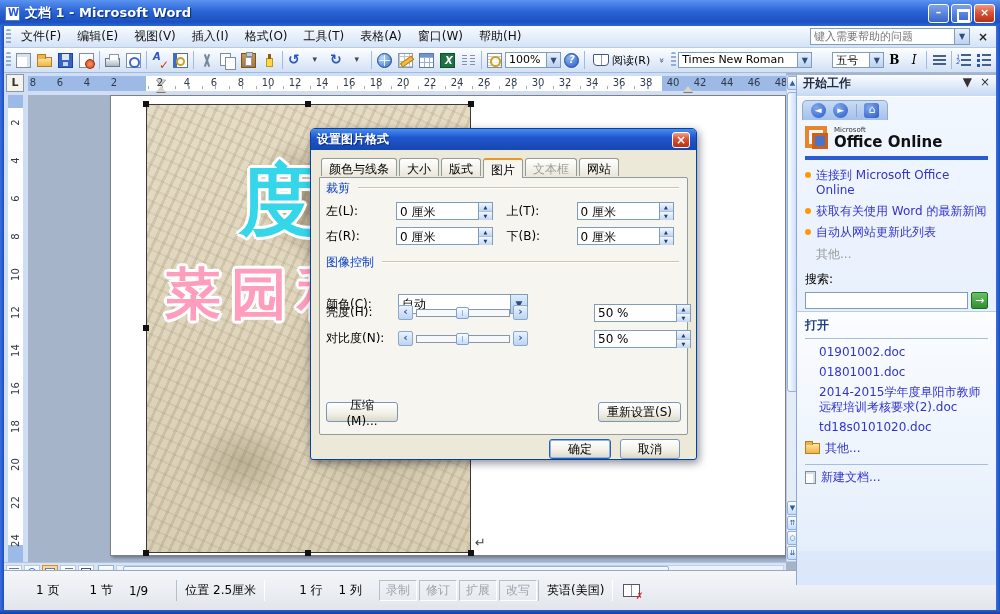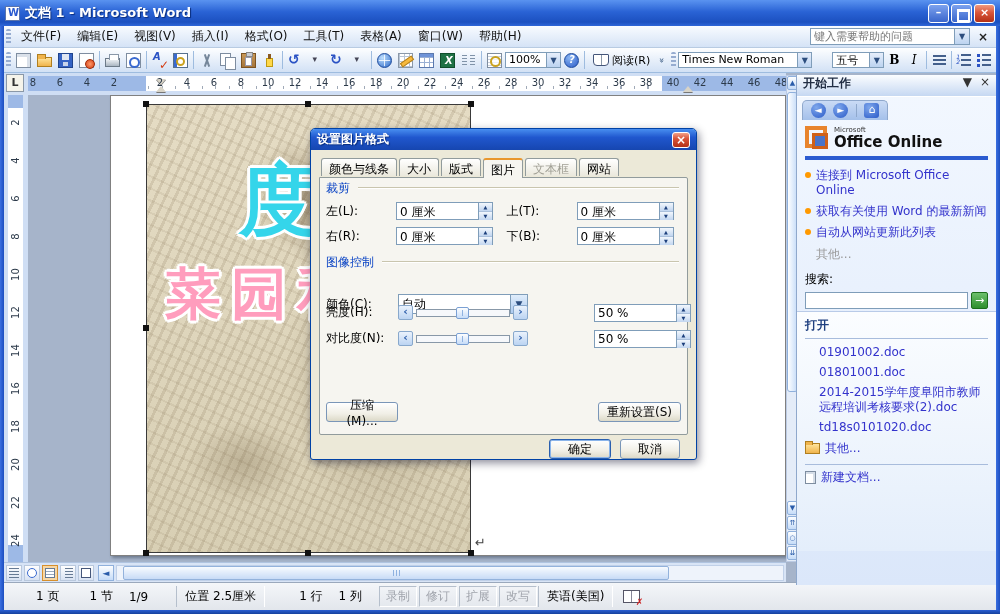--- a/index.html
+++ b/index.html
@@ -130,21 +130,21 @@
 .mini{width:10px;height:10px;background:repeating-linear-gradient(#667a94 0 1px,transparent 1px 3px)}
 .mini.web{border-radius:50%;border:1px solid #3a6ad0;background:#fff}
 .mini.print{background:#fff;border:1px solid #667a94;background-image:repeating-linear-gradient(transparent 0 2px,#99a8ba 2px 3px)}
 .mini.outline{background:repeating-linear-gradient(#667a94 0 1px,transparent 1px 3px);width:8px;margin-left:2px}
 .mini.read{background:#fff;border:1px solid #44567a}
 .harrow{width:16px;height:16px;margin-left:4px;background:linear-gradient(#fdfeff,#c6dcf8);border:1px solid #8fb0dc;color:#2a5caa;font-size:9px;text-align:center;line-height:14px;flex:none}
 .htrack{flex:1;height:16px;margin:0 2px;background:#eef3fb;border:1px solid #c0d0e8;position:relative}
 .hthumb{position:absolute;left:6px;top:0;width:82%;height:14px;background:linear-gradient(#f8fbff,#c8dbf6);border:1px solid #93b2dc;border-radius:2px}
 .hthumb::after{content:"";position:absolute;left:50%;top:3px;bottom:3px;width:1px;background:#8fb2e0;box-shadow:3px 0 0 #8fb2e0,-3px 0 0 #8fb2e0}
 
-.statusbar{position:absolute;left:4px;right:4px;bottom:4px;height:28px;background:linear-gradient(#f4f6f9,#e2e6ec);border-top:1px solid #9aa8bc;display:flex;align-items:center;font-size:12px;z-index:40}
+.statusbar{position:absolute;left:4px;right:4px;bottom:4px;height:40px;background:linear-gradient(#f4f6f9,#e2e6ec);border-top:1px solid #9aa8bc;display:flex;align-items:center;font-size:12px;z-index:40}
 .sbcell{padding:2px 8px;white-space:nowrap}
 .sbcell.box{border-left:1px solid #b5bfcc;border-right:1px solid #fff}
 .sbcell.mode{color:#a0a4ac;border:1px solid;border-color:#b5bfcc #fff #fff #b5bfcc;margin:0 1px;padding:1px 6px}
 .sb-book{width:17px;height:13px;background:#fff;border:1px solid #556;position:relative;margin-left:10px}
 .sb-book::before{content:"";position:absolute;left:7px;top:0;bottom:0;width:1px;background:#889}
 .sb-book::after{content:"✗";position:absolute;right:-4px;bottom:-5px;color:#c22;font-size:9px;font-weight:bold}
 
 .dialog{position:absolute;left:310px;top:128px;width:387px;height:332px;background:#ece9d8;border:1px solid #0042a5;border-radius:5px 5px 3px 3px;box-shadow:2px 3px 8px rgba(0,0,30,.45);z-index:50}
 .dlg-title{height:21px;border-radius:4px 4px 0 0;background:linear-gradient(#488ef0,#2057ce 40%,#1646b0);color:#fff;font-weight:bold;display:flex;align-items:center;padding:0 6px;font-size:12px;text-shadow:1px 1px 1px #0a2d7c}
 .dlg-close{margin-left:auto;width:18px;height:16px;border-radius:3px;background:linear-gradient(#f2a088,#d9553a 40%,#b33016);border:1px solid #fff;color:#fff;text-align:center;line-height:14px;font-size:12px;font-weight:bold;text-shadow:none}

